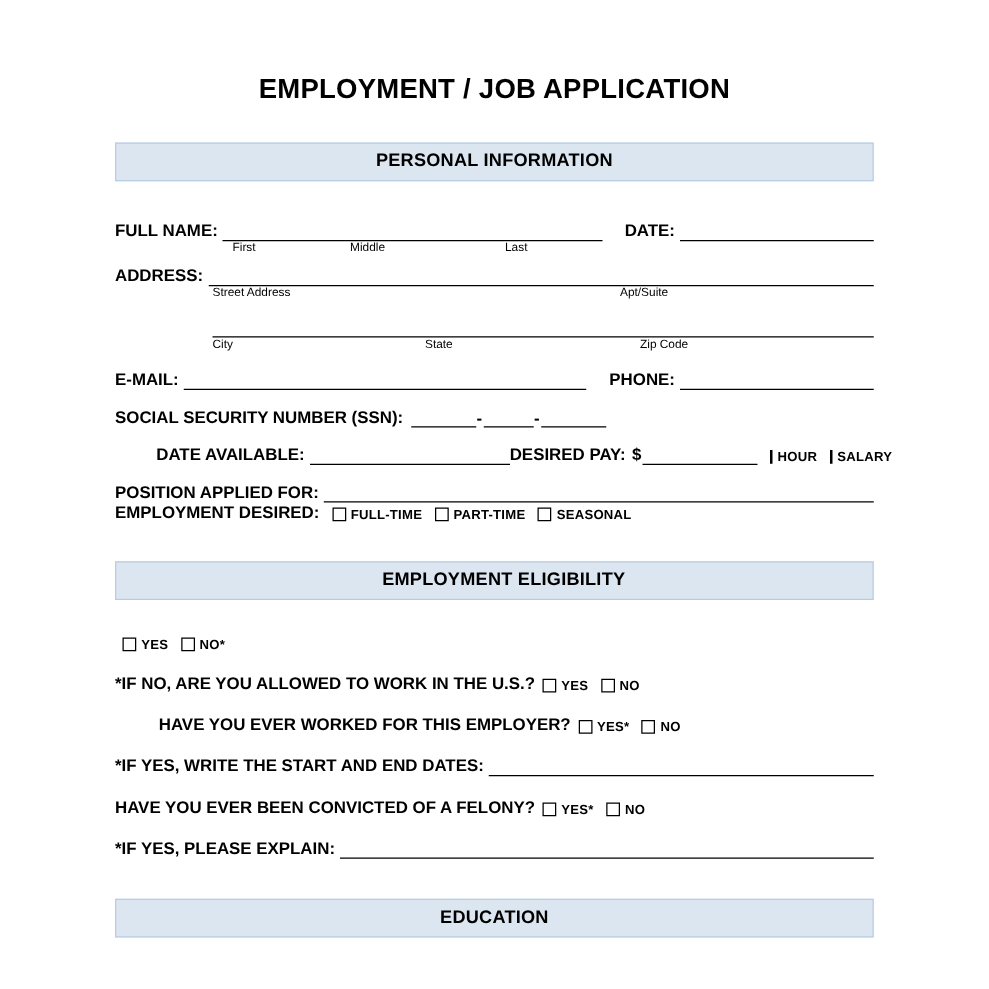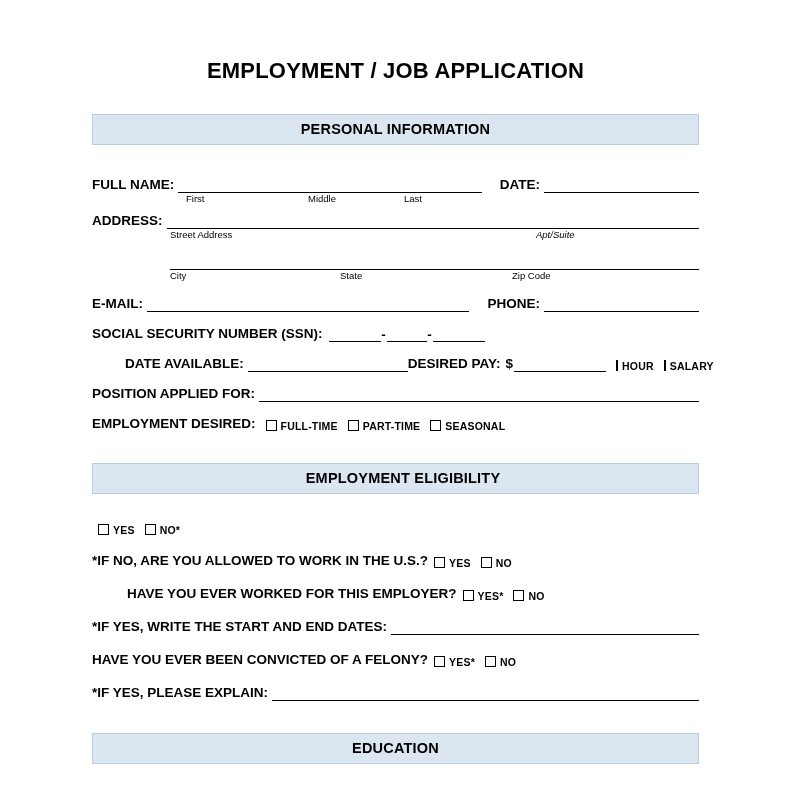--- a/index.html
+++ b/index.html
@@ -78,21 +78,21 @@
     color: #000;
   }
 
   .r-fullname { margin-top: 32px; }
   .r-address { margin-top: 6px; }
   .r-address2 { margin-top: 11px; }
   .r-email { margin-top: 12px; }
   .r-ssn { margin-top: 14px; }
   .r-avail { margin-top: 14px; padding-left: 33px; }
   .r-position { margin-top: 14px; }
-  .r-empdesired { margin-top: 14px; }
+  .r-empdesired { }
 
   .gap-mid { display: inline-block; width: 18px; }
 
   .chk {
     display: inline-block;
     width: 9px;
     height: 9px;
     border: 1px solid #000;
     margin: 0 4px 0 10px;
     vertical-align: middle;
@@ -141,32 +141,32 @@
   <div class="row r-fullname">
     <span class="lbl">FULL NAME:</span>
     <span class="line"></span>
     <span class="gap-mid"></span>
     <span class="lbl">DATE:</span>
     <span class="line fixed-date"></span>
   </div>
 
   <div class="subrow">
     <span style="left:94px;">First</span>
-    <span style="left:216px;">Middle</span>
+    <span style="left:188px;">Middle</span>
     <span style="left:312px;">Last</span>
   </div>
 
   <div class="row r-address">
     <span class="lbl">ADDRESS:</span>
     <span class="line"></span>
   </div>
 
   <div class="subrow">
     <span style="left:78px;">Street Address</span>
-    <span style="left:444px;font-style:italic;">Apt/Suite</span>
+    <span style="left:404px;">Apt/Suite</span>
   </div>
 
   <div class="row r-address2">
     <span class="line" style="margin-left:78px;"></span>
   </div>
 
   <div class="subrow">
     <span style="left:78px;">City</span>
     <span style="left:248px;">State</span>
     <span style="left:420px;">Zip Code</span>

